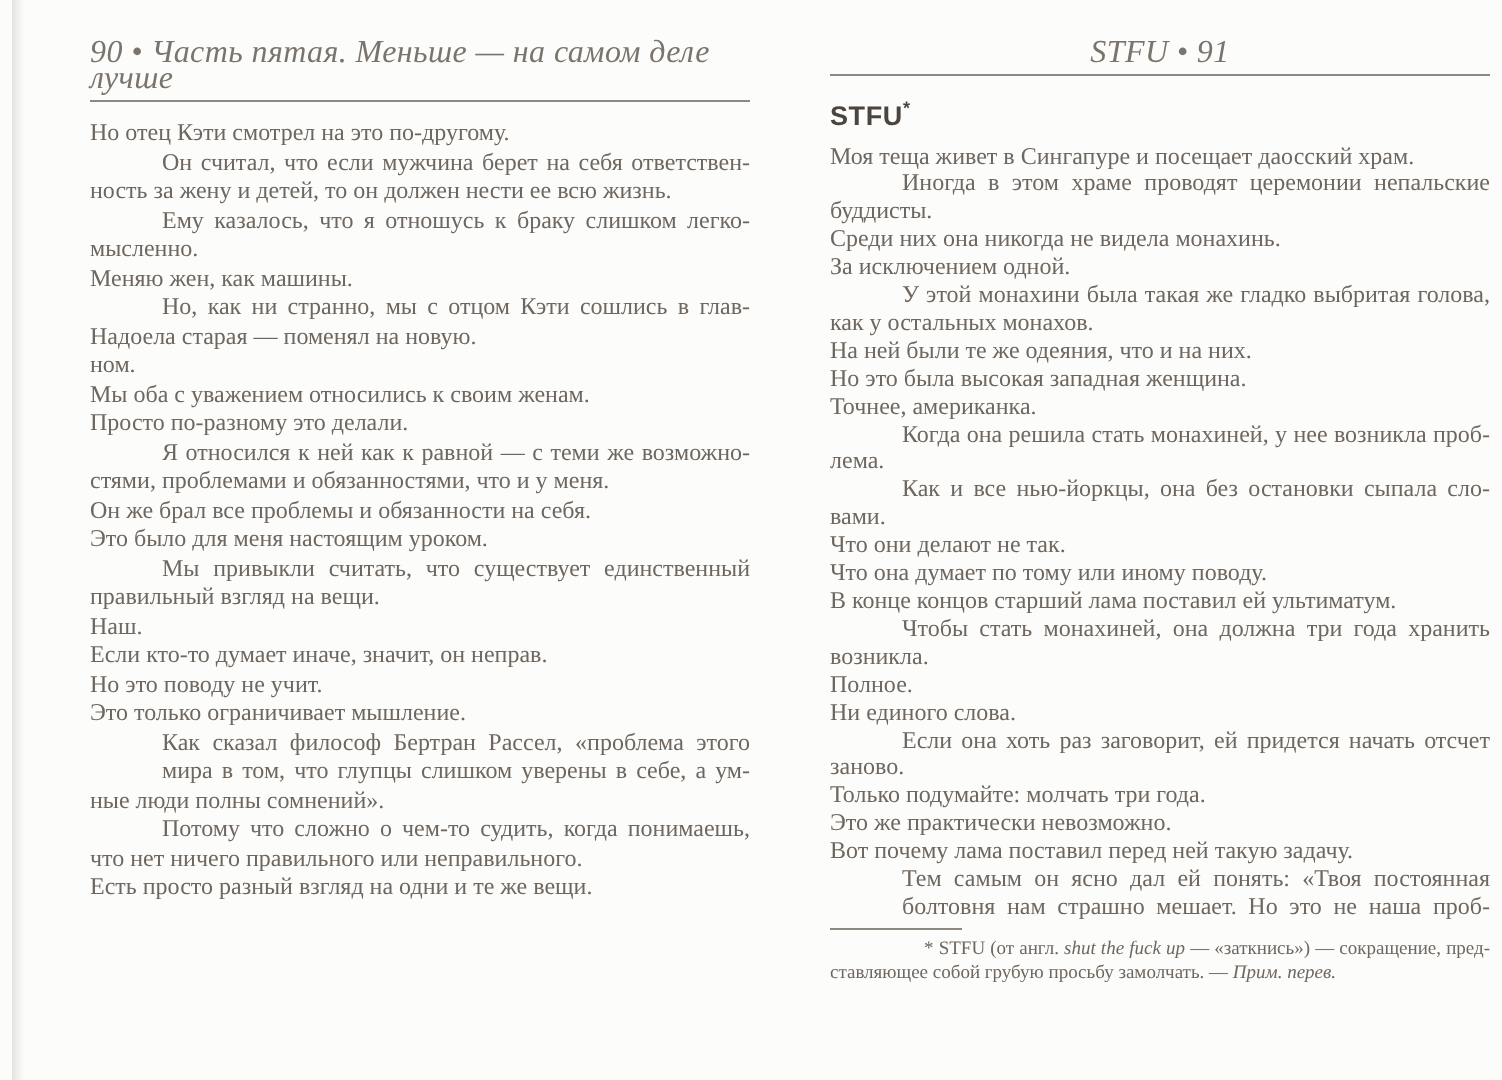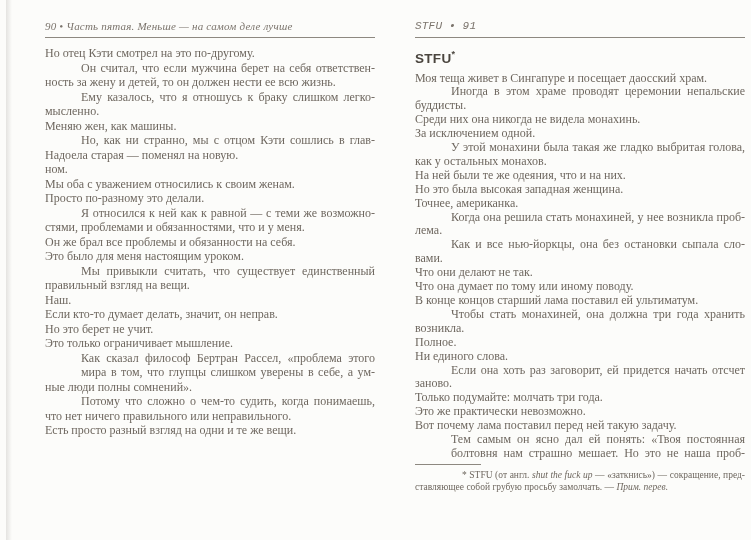--- a/index.html
+++ b/index.html
@@ -23,28 +23,28 @@
     position:absolute;left:6px;top:0;width:6px;height:540px;
     background:linear-gradient(to right, rgba(120,115,108,0.18), rgba(120,115,108,0));
   }
   .page{
     position:absolute;top:20px;width:330px;
   }
   .page-left{left:45px;}
   .page-right{left:415px;}
   .running-header{
     font-style:italic;
-    font-size:11px;
+    font-size:16px;
     line-height:13px;
     color:var(--header);
     padding-bottom:4px;
     border-bottom:1px solid var(--rule);
     letter-spacing:0.2px;
   }
-  .running-header.right{text-align:left;font-family:Liberation Mono, monospace;}
+  .running-header.right{text-align:center;}
   .body-text{margin-top:8px;}
   .page-left .body-text .line{line-height:14.5px;}
   .page-right .body-text{margin-top:6px;}
   .page-right .body-text .line{line-height:13.9px;}
   .line{
     font-size:12px;
     white-space:normal;
     overflow:hidden;
   }
   .line.j{
@@ -94,22 +94,22 @@
       <div class="line">ном.</div>
       <div class="line">Мы оба с уважением относились к своим женам.</div>
       <div class="line">Просто по-разному это делали.</div>
       <div class="line j">Я относился к ней как к равной — с теми же возможно-</div>
       <div class="line">стями, проблемами и обязанностями, что и у меня.</div>
       <div class="line">Он же брал все проблемы и обязанности на себя.</div>
       <div class="line">Это было для меня настоящим уроком.</div>
       <div class="line j">Мы привыкли считать, что существует единственный</div>
       <div class="line">правильный взгляд на вещи.</div>
       <div class="line">Наш.</div>
-      <div class="line">Если кто-то думает делать, значит, он неправ.</div>
-      <div class="line">Но это берет не учит.</div>
+      <div class="line">Если кто-то думает иначе, значит, он неправ.</div>
+      <div class="line">Но это поводу не учит.</div>
       <div class="line">Это только ограничивает мышление.</div>
       <div class="line j">Как сказал философ Бертран Рассел, «проблема этого</div>
       <div class="line j">мира в том, что глупцы слишком уверены в себе, а ум-</div>
       <div class="line">ные люди полны сомнений».</div>
       <div class="line j">Потому что сложно о чем-то судить, когда понимаешь,</div>
       <div class="line">что нет ничего правильного или неправильного.</div>
       <div class="line">Есть просто разный взгляд на одни и те же вещи.</div>
     </div>
 </div>
 

